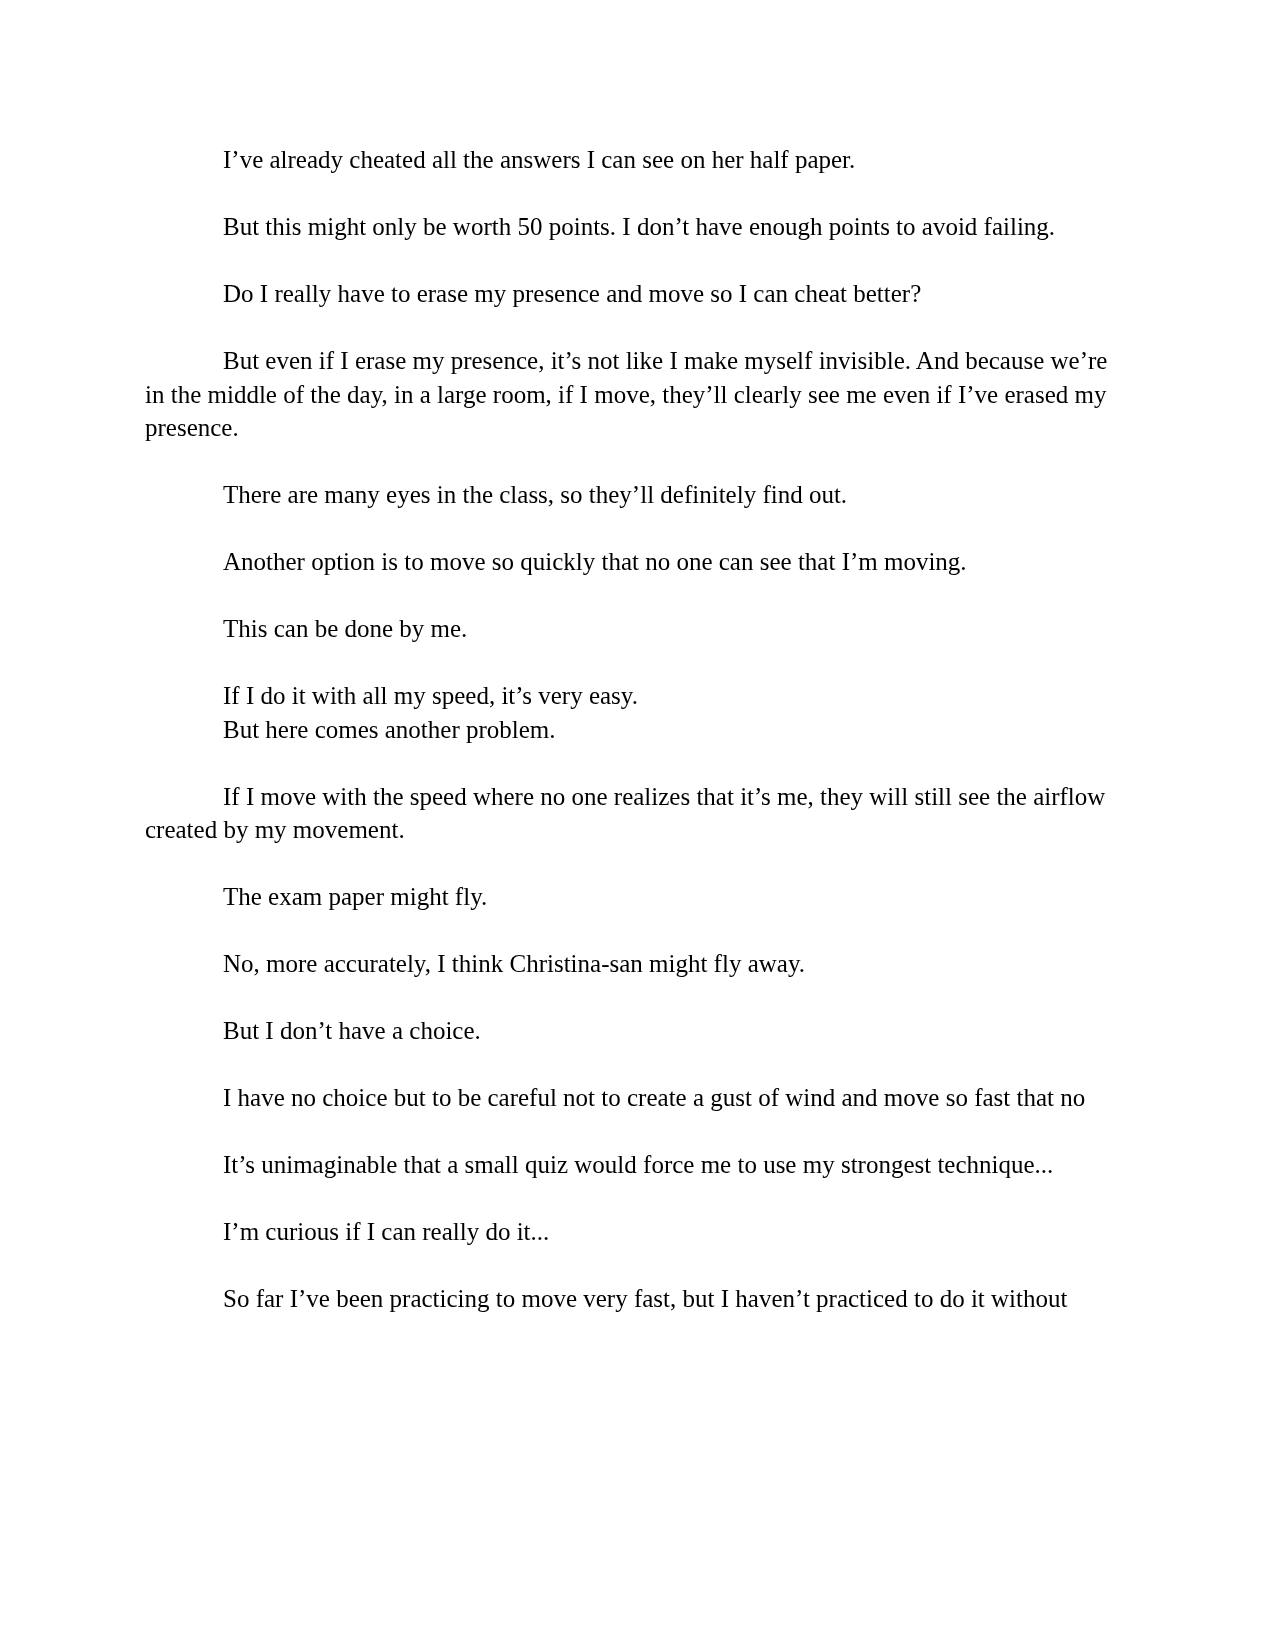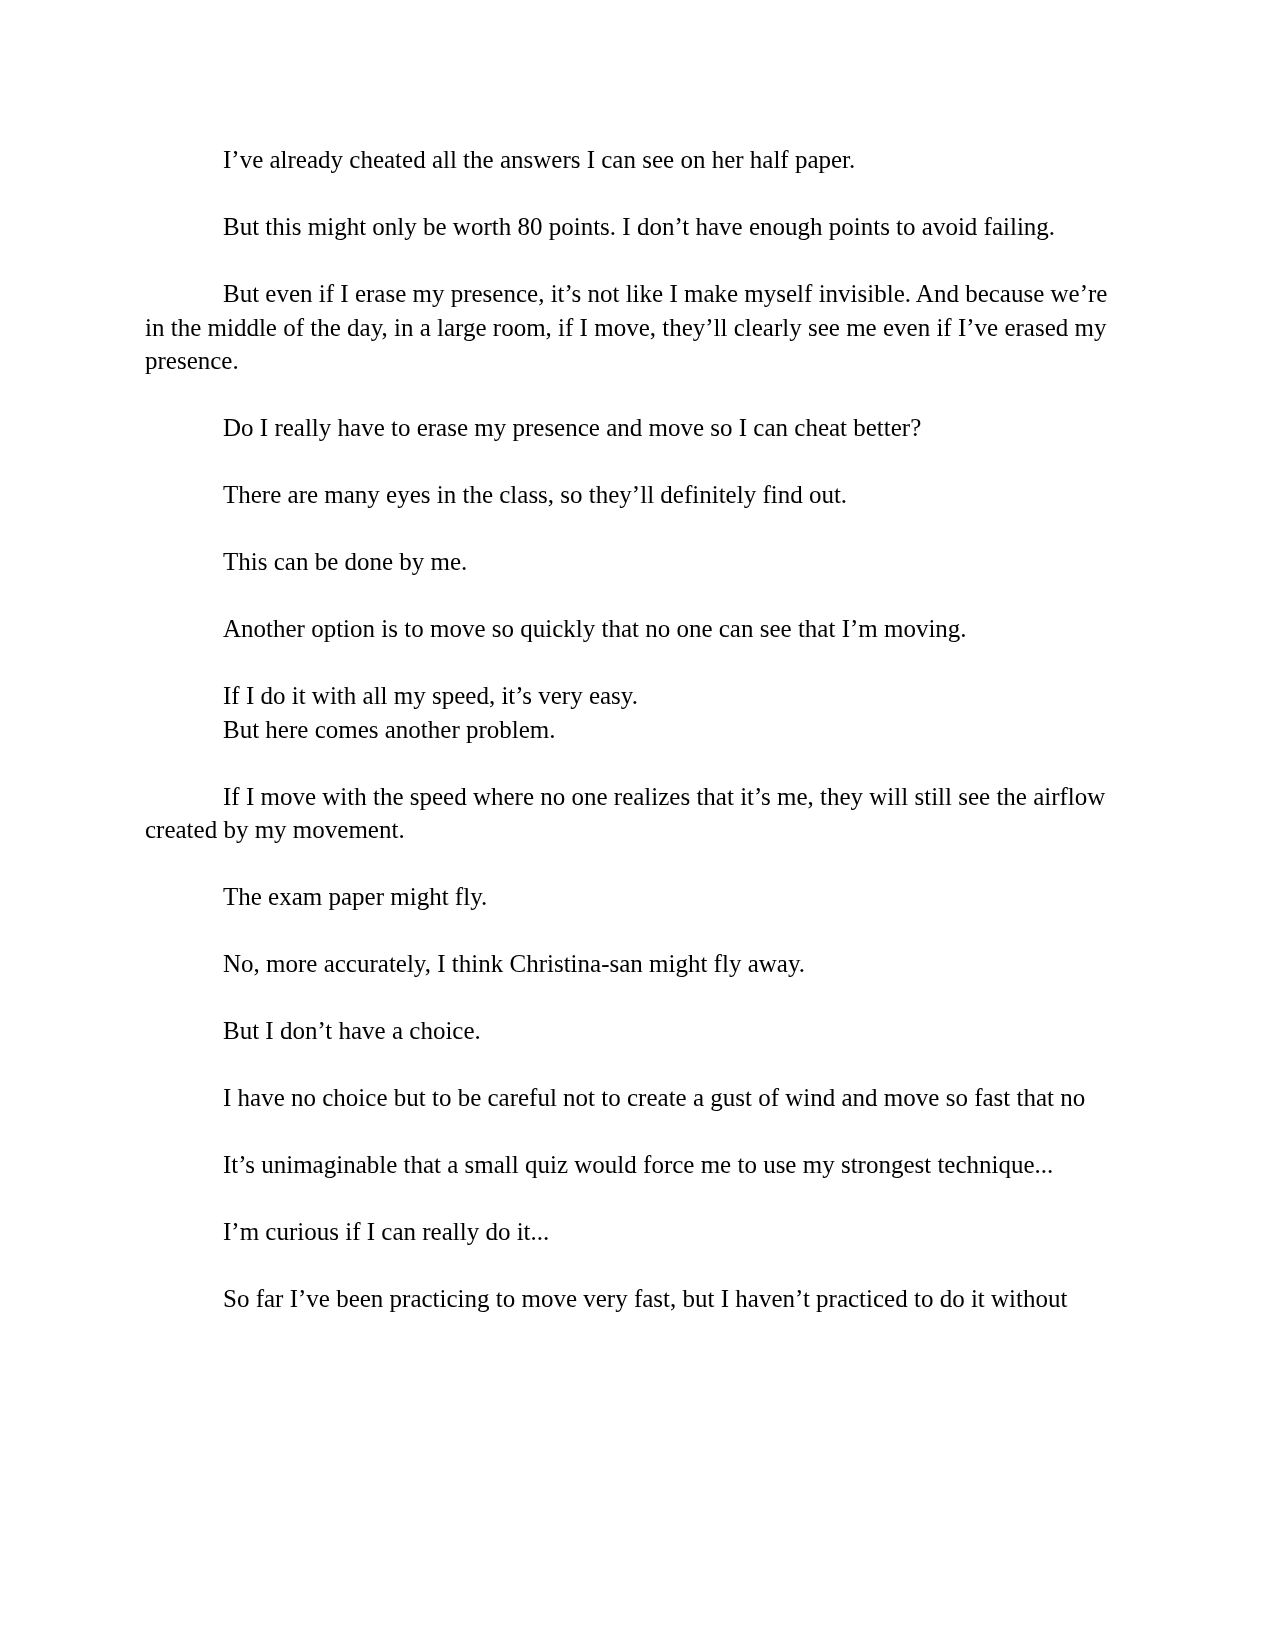--- a/index.html
+++ b/index.html
@@ -36,38 +36,38 @@
 </style>
 </head>
 <body style="background: rgb(255, 255, 255); color: rgb(0, 0, 0);">
 
 <main class="page">
   <div id="text-root">
       <div class="block">
         <div class="line indent">I’ve already cheated all the answers I can see on her half paper.</div>
       </div>
       <div class="block">
-        <div class="line indent">But this might only be worth 80 points. I don’t have enough points to avoid failing.</div>
+        <div class="line indent">But this might only be worth 50 points. I don’t have enough points to avoid failing.</div>
+      </div>
+      <div class="block">
+        <div class="line indent">Do I really have to erase my presence and move so I can cheat better?</div>
       </div>
       <div class="block">
         <div class="line indent">But even if I erase my presence, it’s not like I make myself invisible. And because we’re</div>
         <div class="line">in the middle of the day, in a large room, if I move, they’ll clearly see me even if I’ve erased my</div>
         <div class="line">presence.</div>
       </div>
       <div class="block">
-        <div class="line indent">Do I really have to erase my presence and move so I can cheat better?</div>
-      </div>
-      <div class="block">
         <div class="line indent">There are many eyes in the class, so they’ll definitely find out.</div>
       </div>
       <div class="block">
-        <div class="line indent">This can be done by me.</div>
+        <div class="line indent">Another option is to move so quickly that no one can see that I’m moving.</div>
       </div>
       <div class="block">
-        <div class="line indent">Another option is to move so quickly that no one can see that I’m moving.</div>
+        <div class="line indent">This can be done by me.</div>
       </div>
       <div class="block">
         <div class="line indent">If I do it with all my speed, it’s very easy.</div>
         <div class="line indent">But here comes another problem.</div>
       </div>
       <div class="block">
         <div class="line indent">If I move with the speed where no one realizes that it’s me, they will still see the airflow</div>
         <div class="line">created by my movement.</div>
       </div>
       <div class="block">

